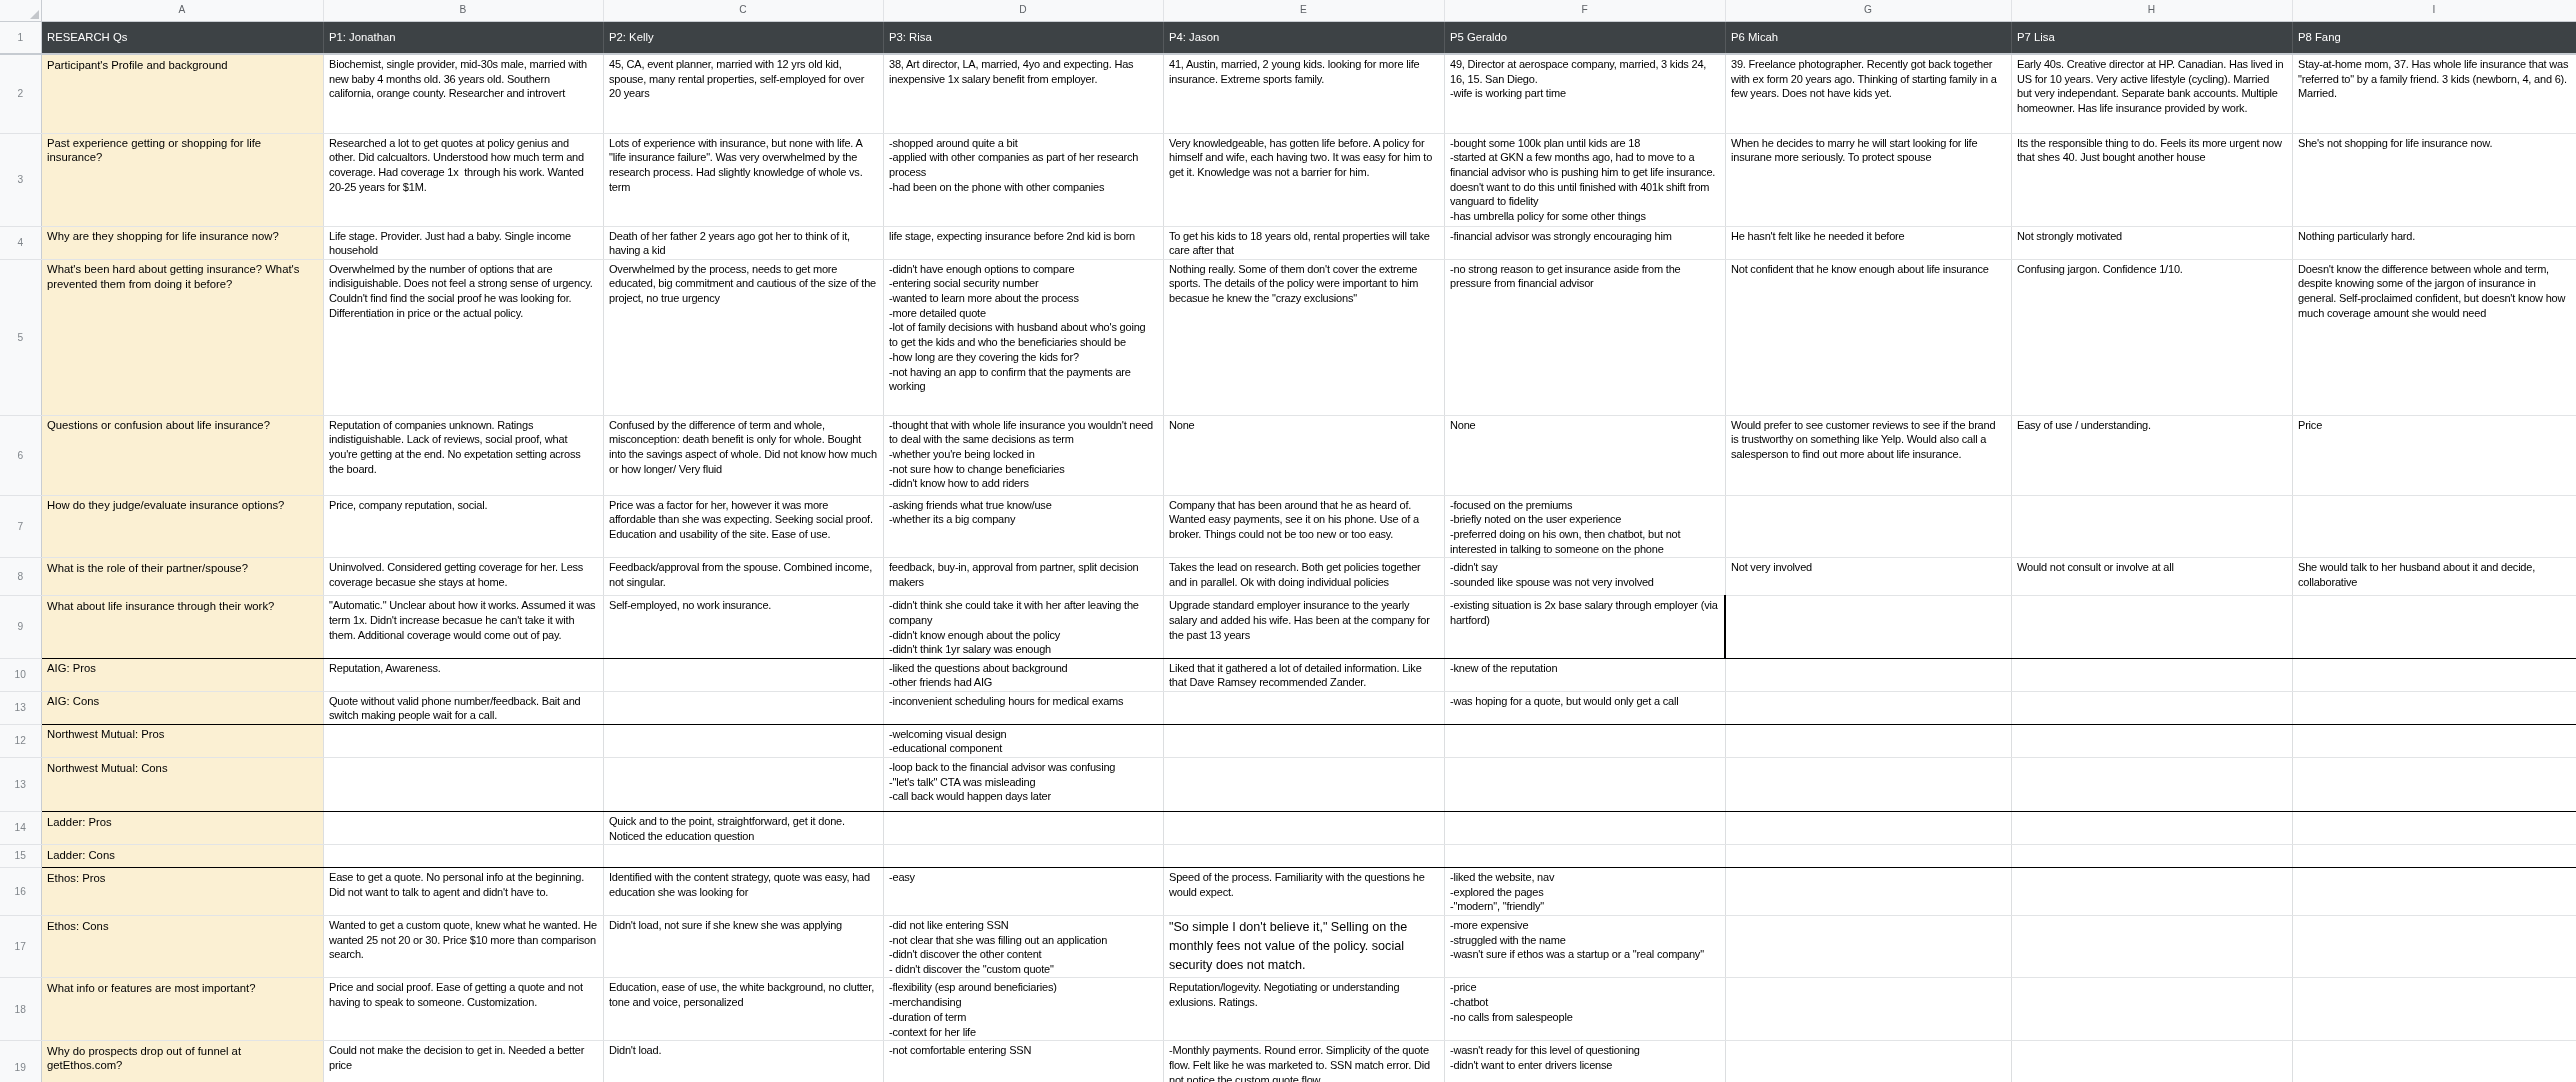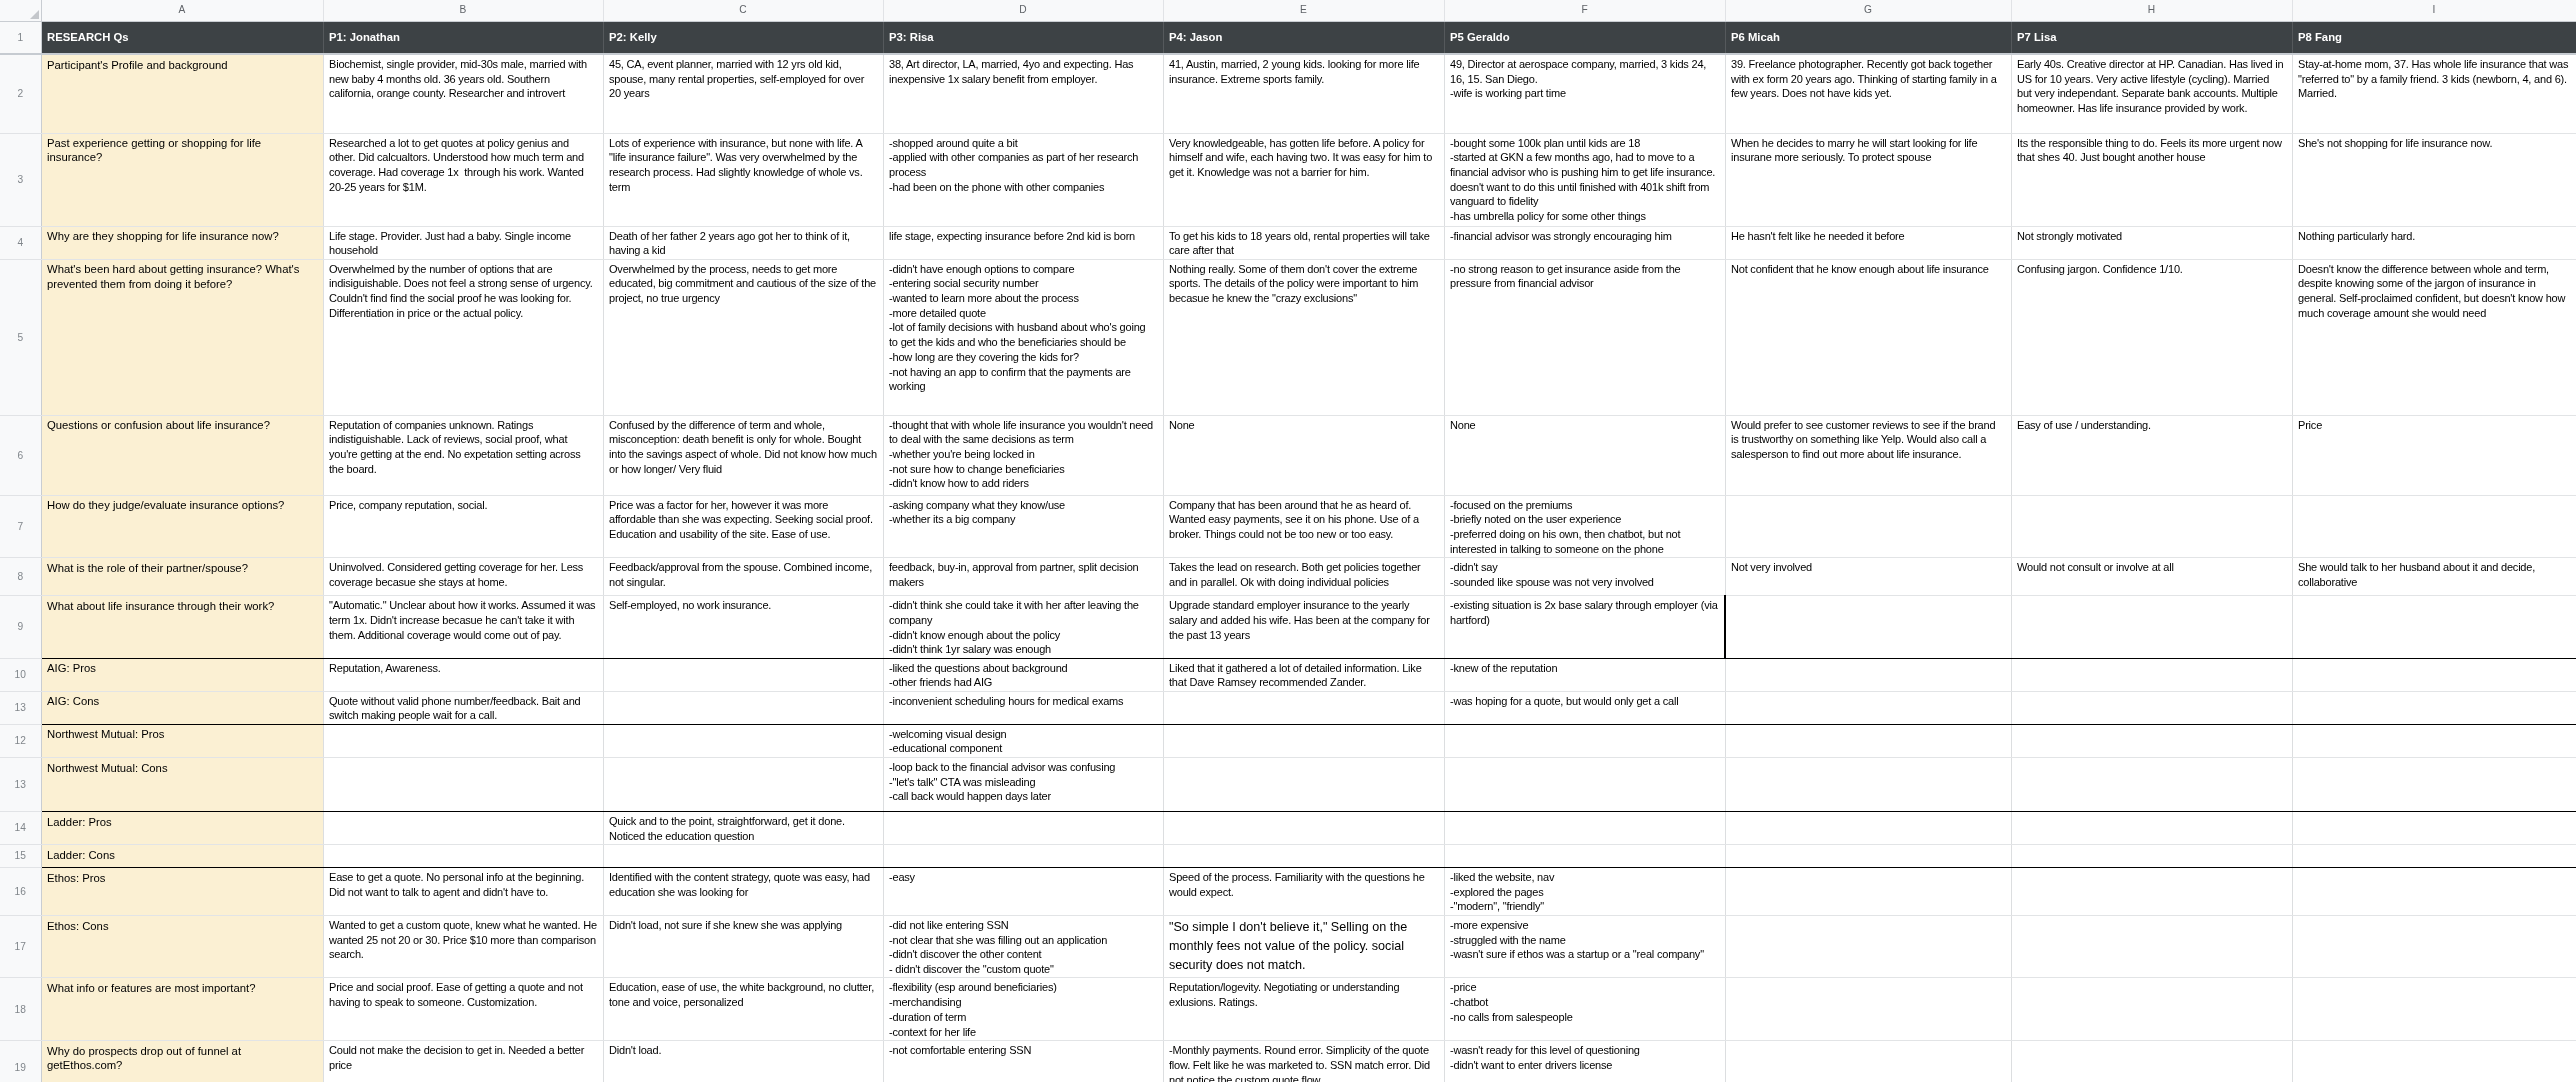--- a/index.html
+++ b/index.html
@@ -23,21 +23,21 @@
     border-left:9.5px solid transparent;border-bottom:9.5px solid #c4c7cb;
   }
   
   td.gut{
     background:#f8f9fa;color:#80868b;font-size:10.2px;text-align:center;vertical-align:middle;
     border-right:0.7px solid #c9cdd2;border-bottom:0.7px solid #e1e3e6;padding:0;
   }
   
   tr.hdr{height:33px;}
   tr.hdr td.h{
-    background:#3d4245;color:#ffffff;font-weight:bold;font-size:11.3px;
+    background:#3d4245;color:#ffffff;font-weight:normal;font-size:11.3px;
     padding:0 5.5px;vertical-align:middle;
     border-right:0.7px solid #55595c;border-bottom:2px solid #c6cbd1;
   }
   tr.hdr td.gut{border-bottom:2px solid #c6cbd1;}
   
   td.c{
     background:#fff;color:#000;font-size:11px;line-height:14.7px;letter-spacing:-0.2px;
     padding:2px 5.5px 0.7px 5.5px;white-space:pre-wrap;
     border-right:0.7px solid #dcdee0;border-bottom:0.7px solid #e2e4e6;
   }
@@ -166,21 +166,21 @@
           <td class="c">None</td>
           <td class="c">Would prefer to see customer reviews to see if the brand is trustworthy on something like Yelp. Would also call a salesperson to find out more about life insurance.</td>
           <td class="c">Easy of use / understanding.</td>
           <td class="c">Price</td>
         </tr>
         <tr style="height: 62px;">
           <td class="gut">7</td>
           <td class="q">How do they judge/evaluate insurance options?</td>
           <td class="c">Price, company reputation, social.</td>
           <td class="c">Price was a factor for her, however it was more affordable than she was expecting. Seeking social proof. Education and usability of the site. Ease of use.</td>
-          <td class="c">-asking company what they know/use
+          <td class="c">-asking friends what true know/use
 -whether its a big company</td>
           <td class="c">Company that has been around that he as heard of. Wanted easy payments, see it on his phone. Use of a broker. Things could not be too new or too easy.</td>
           <td class="c">-focused on the premiums
 -briefly noted on the user experience
 -preferred doing on his own, then chatbot, but not interested in talking to someone on the phone</td>
           <td class="c"></td>
           <td class="c"></td>
           <td class="c"></td>
         </tr>
         <tr style="height: 38px;">

